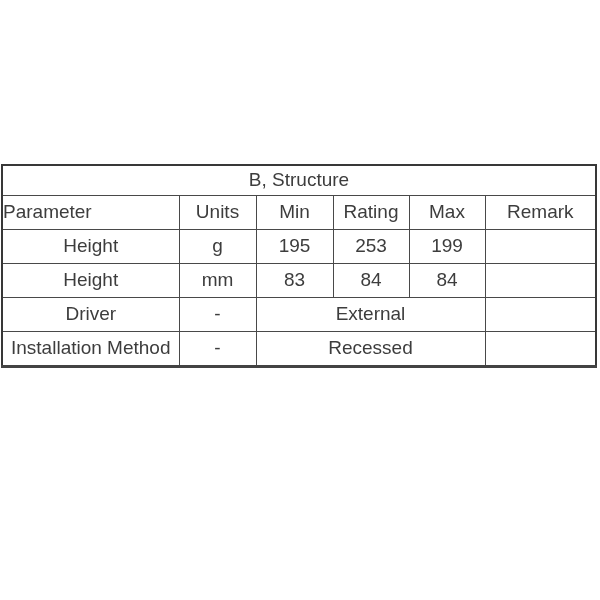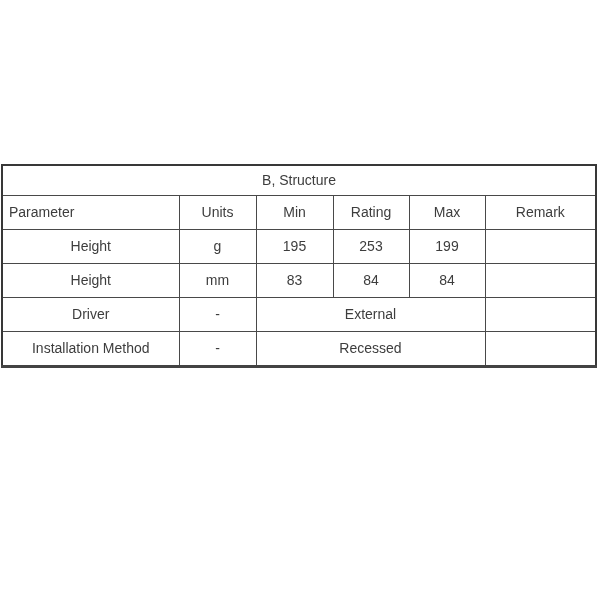--- a/index.html
+++ b/index.html
@@ -30,21 +30,21 @@
     border: 2px solid #383838;
     border-bottom: 3px solid #434343;
   }
   table.spec-table td,
   table.spec-table th {
     border: 1.5px solid #494949;
     padding: 0;
     margin: 0;
     overflow: hidden;
     white-space: nowrap;
-    font-size: 14px;
+    font-size: 19px;
     color: #3d3d3d;
     font-weight: normal;
     text-align: center;
     vertical-align: middle;
   }
   tr.row-title { height: 30px; }
   tr.row-header { height: 34px; }
   tr.row-diffuser { height: 35px; }
   tr.row-weight { height: 34px; }
   tr.row-length { height: 33px; }
@@ -59,21 +59,21 @@
     padding-left: 3px;
     border-bottom: 2px solid #3a3a3a;
   }
   th.col-header {
     font-weight: bold;
     color: #1b1b1b;
   }
   th.col-header.first,
   td.param-label {
     text-align: left;
-    padding-left: 6px;
+    padding-left: 0;
   }
   td.param-label {
     font-weight: bold;
     color: #1b1b1b;
   }
   td.value-cell {
     color: #3d3d3d;
   }
 </style>
 </head>

